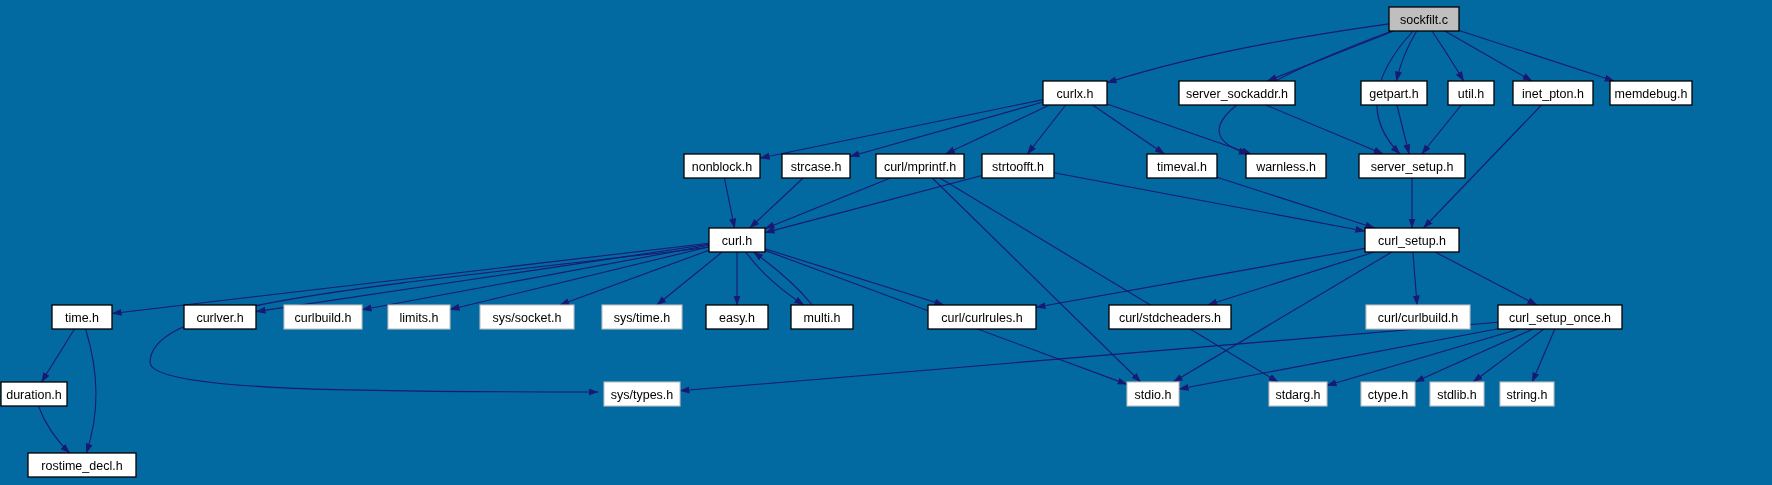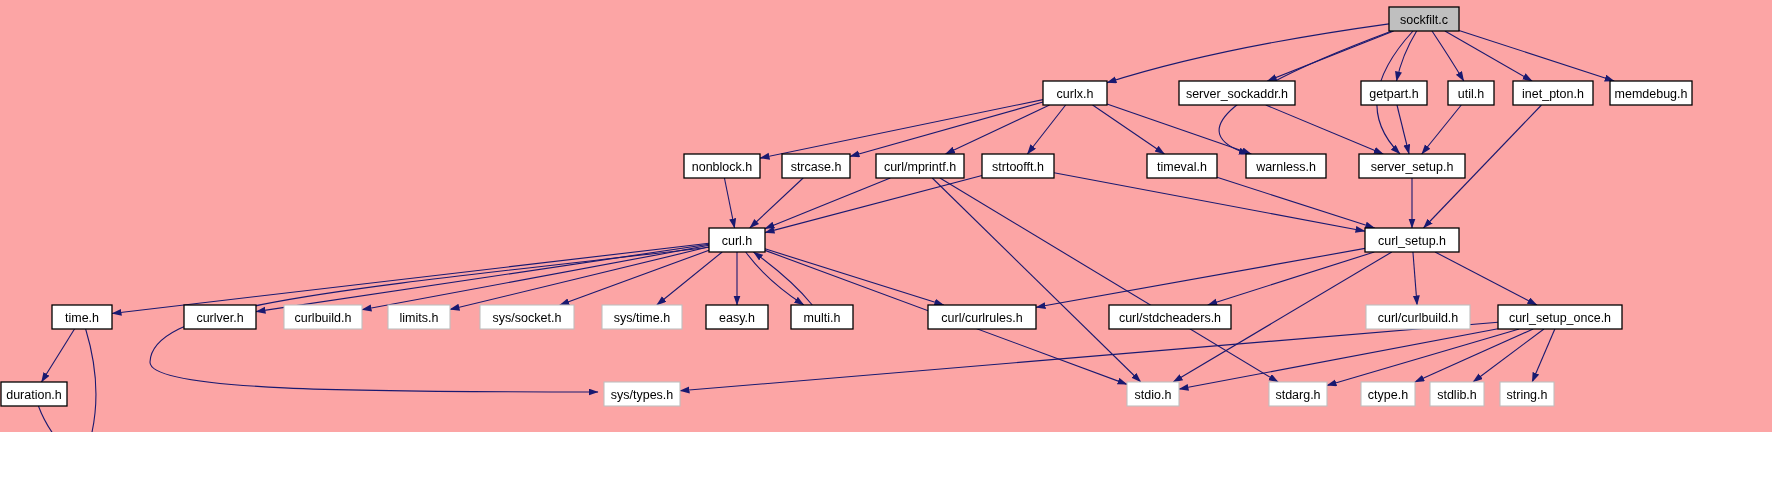--- a/index.html
+++ b/index.html
@@ -1,17 +1,17 @@
 <!DOCTYPE html>
 <html><head>
 <meta charset="utf-8">
 <style>
   html,body{margin:0;padding:0;background:#ffffff;}
   body{font-family:"Liberation Sans", sans-serif;}
-  #canvas-wrap{position:relative;width:1772px;height:432px;background:#fca5a5;overflow:hidden;}
+  #canvas-wrap{position:relative;width:1772px;height:485px;background:#0369a1;overflow:hidden;}
   svg{display:block;}
   .node-label{font-family:"Liberation Sans", sans-serif;font-size:12.5px;fill:#000000;}
 </style>
 </head>
 <body>
 
 <div id="canvas-wrap">
   <svg id="graph-svg" width="1772" height="485" viewBox="0 0 1772 485" xmlns="http://www.w3.org/2000/svg">
     <defs>
       <marker id="arrowhead" markerUnits="userSpaceOnUse" markerWidth="11" markerHeight="8" refX="9.5" refY="3.5" orient="auto">

